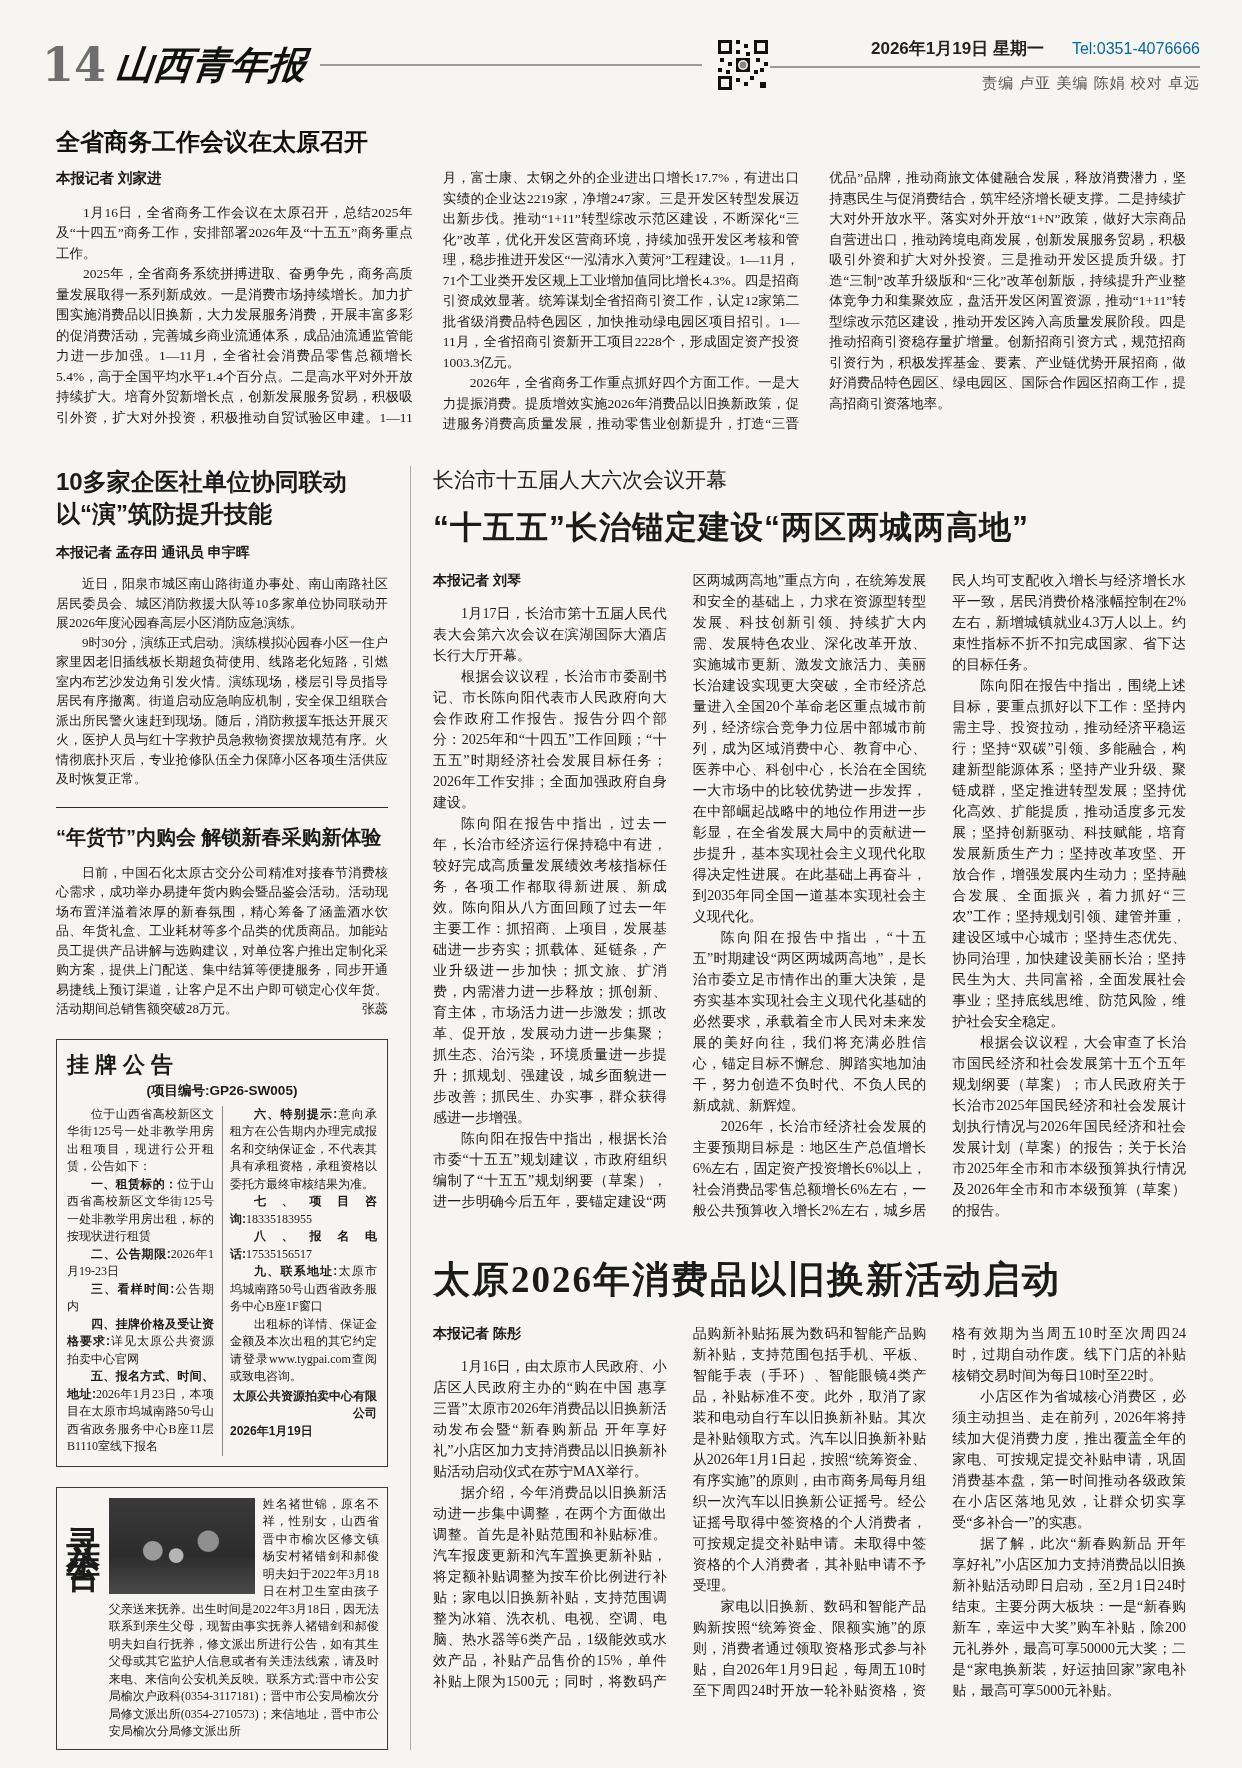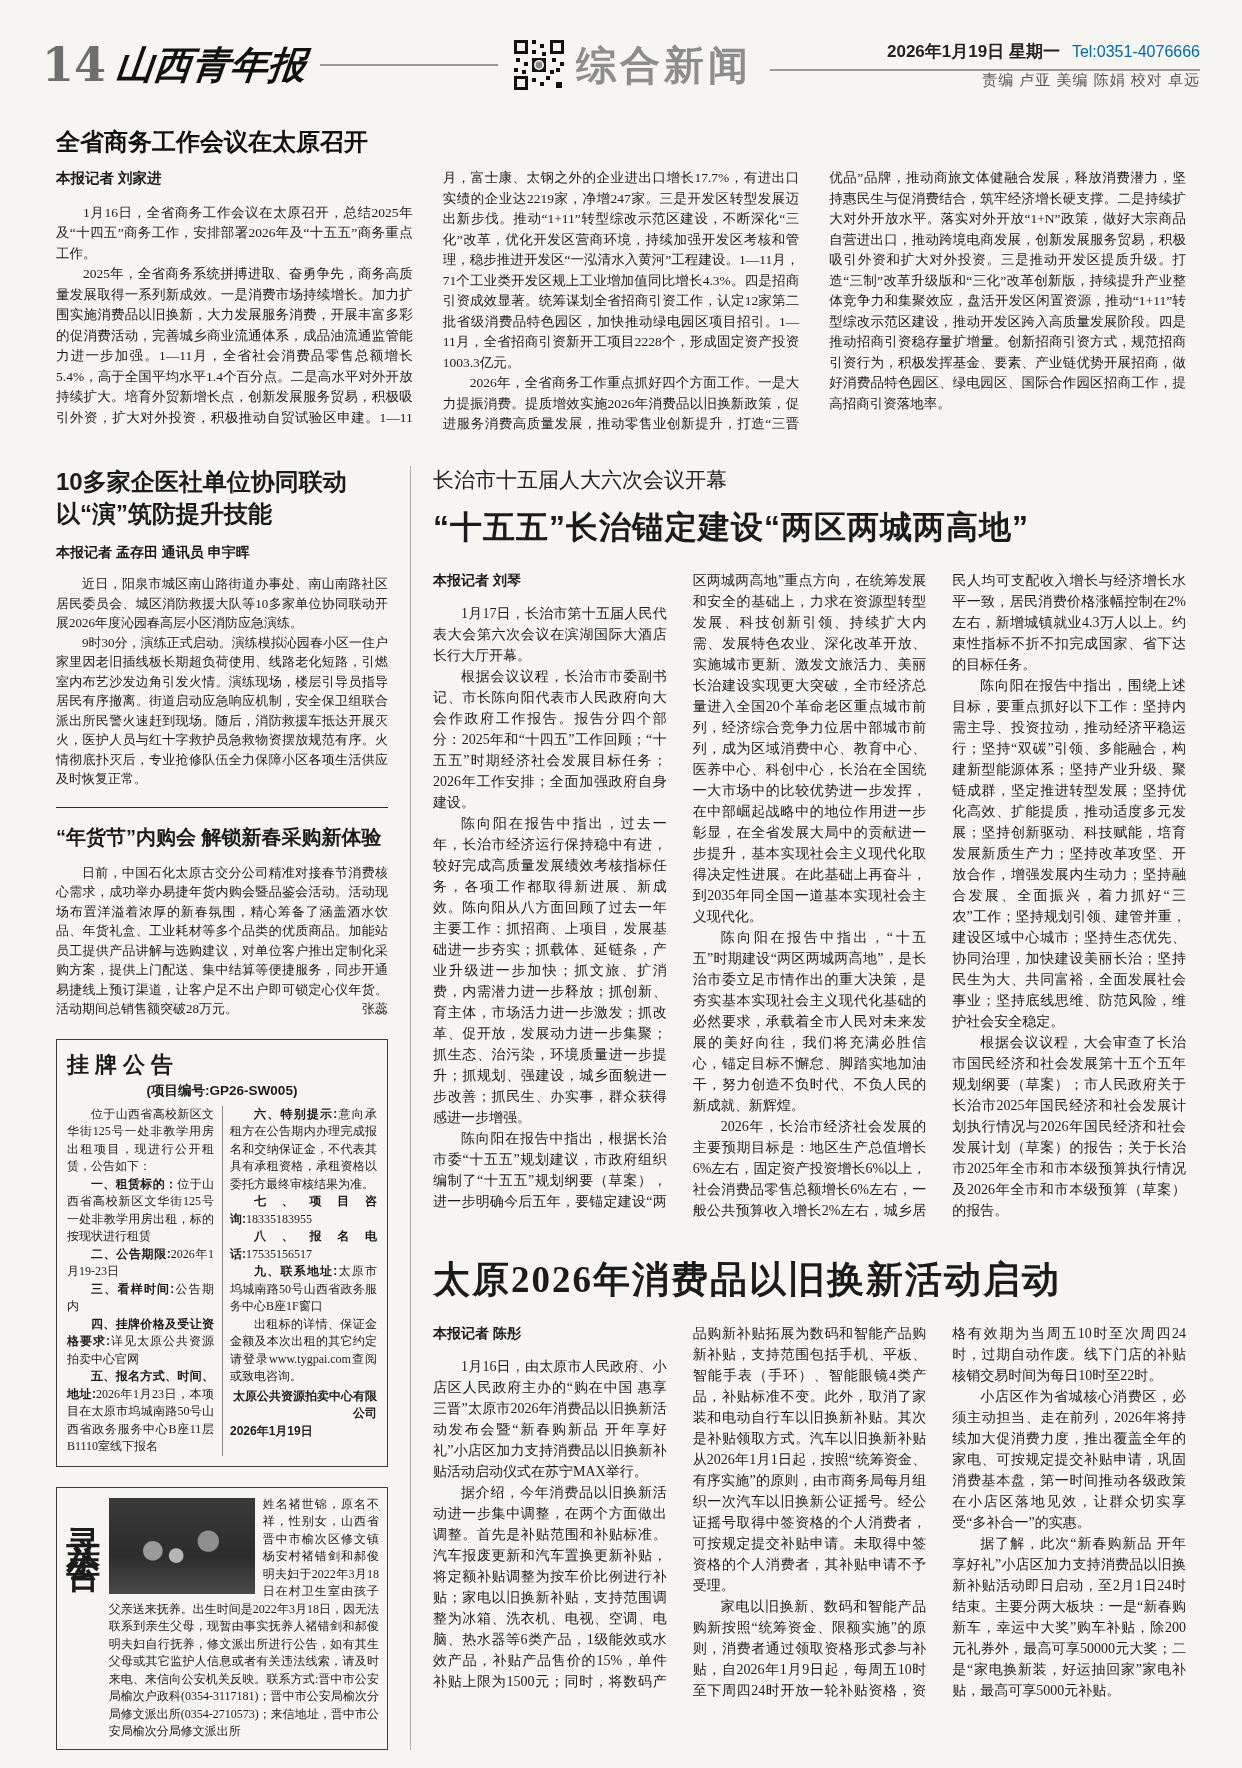--- a/index.html
+++ b/index.html
@@ -9,25 +9,25 @@
     font-family:"Liberation Sans",sans-serif;color:#1b1b1b;overflow:hidden;
   }
   
   .header{display:flex;align-items:center;height:78px;}
   .page-num{font-family:"DejaVu Serif",serif;font-weight:bold;font-size:46px;color:#6e6e6e;margin-right:10px;}
   .masthead{font-family:"DejaVu Serif",serif;font-style:italic;font-weight:bold;font-size:38px;color:#111;transform:skewX(-6deg);white-space:nowrap;}
   .h-rule{flex:1;border-top:2px solid #9b9b9b;margin:0 14px;}
   .qr{width:54px;height:54px;flex:0 0 auto;}
   .section-title{font-size:40px;font-weight:bold;color:#8d8d8d;letter-spacing:4px;margin:0 18px 0 10px;white-space:nowrap;}
   .head-right{width:430px;flex:0 0 auto;}
-  .head-right .row1{display:flex;justify-content:flex-end;align-items:baseline;gap:12px;padding-bottom:6px;}
+  .head-right .row1{display:flex;justify-content:flex-end;align-items:baseline;gap:28px;padding-bottom:6px;}
   .date-line{font-size:17px;font-weight:bold;color:#222;}
   .tel{font-size:16px;color:#0369a1;}
   .head-right .divider{border-top:2px solid #9b9b9b;}
-  .staff{font-size:15px;color:#555;text-align:right;letter-spacing:1px;}
+  .staff{font-size:15px;color:#555;text-align:right;padding-top:6px;letter-spacing:1px;}
   
   .body-text{font-family:"Liberation Serif","DejaVu Serif",serif;text-align:justify;}
   .body-text p{margin:0;text-indent:2em;}
   .byline{font-family:"Liberation Sans",sans-serif;font-weight:bold;}
   
   .lead{margin-top:22px;padding:0 14px;}
   .kicker{font-size:24px;font-weight:bold;color:#111;margin:0 0 10px 0;}
   .lead-headline{font-size:50px;font-weight:bold;letter-spacing:4px;margin:0 0 26px 0;white-space:nowrap;}
   .lead-body{column-count:3;column-gap:30px;font-size:13.5px;line-height:20.5px;height:268px;column-fill:auto;overflow:hidden;}
   .lead-body .byline{display:block;text-indent:0;font-size:14.5px;margin-bottom:14px;}
@@ -104,21 +104,20 @@
         </g>
         <g fill="#f6f5f1">
             <rect x="5" y="5" width="8" height="8"></rect>
             <rect x="41" y="5" width="8" height="8"></rect>
             <rect x="5" y="41" width="8" height="8"></rect>
             <circle cx="27" cy="27" r="5"></circle>
           </g>
         <circle cx="27" cy="27" r="3.4" fill="#888"></circle>
       </svg>
     </span>
-    <div class="section-title">综合新闻</div>
     <div class="head-right">
       <div class="row1">
         <span class="date-line">2026年1月19日  星期一</span>
         <span class="tel">Tel:0351-4076666</span>
       </div>
       <div class="divider"></div>
       <div class="staff">责编 卢亚  美编 陈娟  校对 卓远</div>
     </div>
   </div>
 

